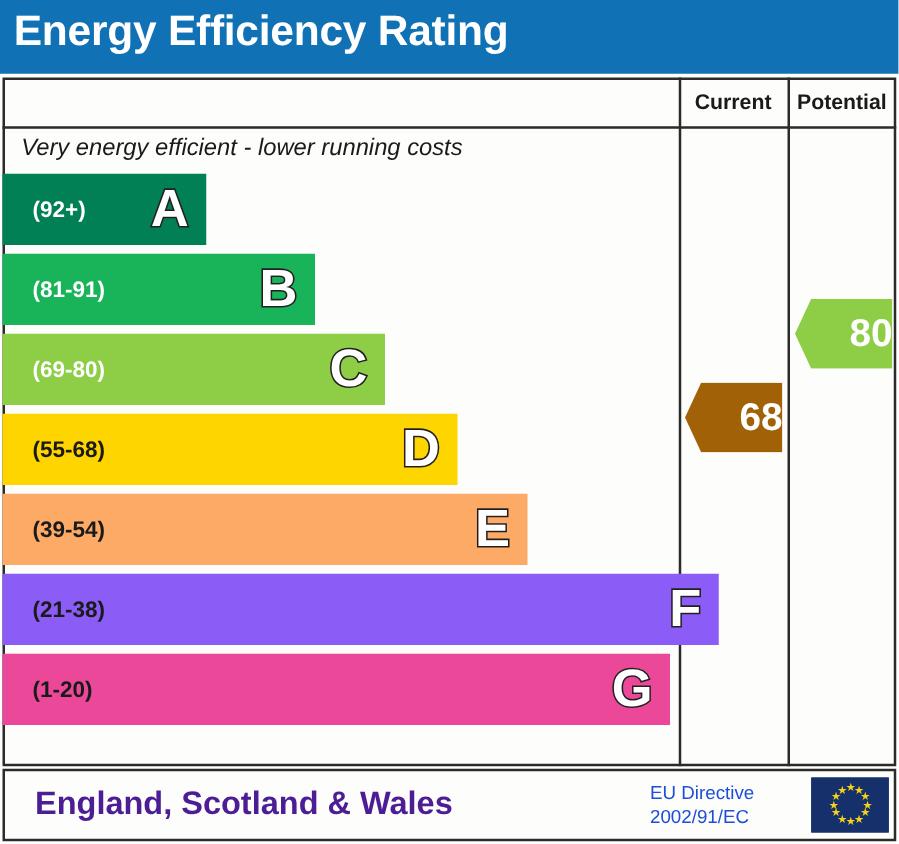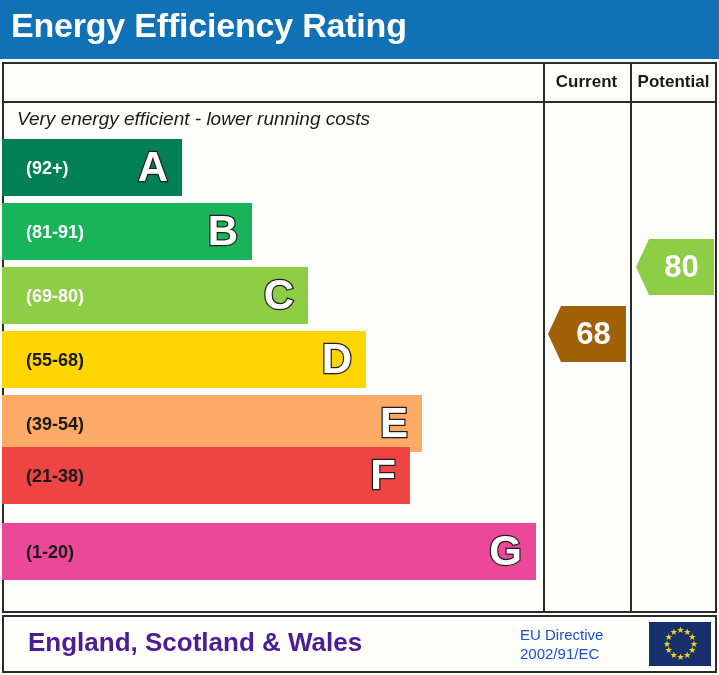--- a/index.html
+++ b/index.html
@@ -129,21 +129,21 @@
     height: 56px;
     box-sizing: border-box;
     clip-path: polygon(0% 50%, 13px 0%, 100% 0%, 100% 100%, 13px 100%);
   }
   .value-arrow span {
     position: absolute;
     left: 13px;
     right: 0;
     top: 50%;
     transform: translateY(-52%);
-    text-align: center;
+    text-align: right;
     font-size: 31px;
     font-weight: bold;
     color: #ffffff;
     line-height: 1;
   }
   .value-arrow.current   { left: 548px; width: 78px; }
   .value-arrow.potential { left: 636px; width: 78px; }
 
   
   .footer-frame {
@@ -208,41 +208,41 @@
   <div class="header-rule"></div>
   <div class="vdiv current"></div>
   <div class="vdiv potential"></div>
 
   <div class="col-head current">Current</div>
   <div class="col-head potential">Potential</div>
 
   <div class="caption top">Very energy efficient - lower running costs</div>
 
   <div id="bands-container">
-      <div class="band" style="top: 139px; width: 180px; background: rgb(0, 128, 84);">
+      <div class="band" style="top: 139px; width: 163px; background: rgb(0, 128, 84);">
         <span class="band-range" style="color: rgb(255, 255, 255);">(92+)</span>
         <span class="band-letter">A</span>
       </div>
       <div class="band" style="top: 203px; width: 250px; background: rgb(25, 180, 89);">
         <span class="band-range" style="color: rgb(255, 255, 255);">(81-91)</span>
         <span class="band-letter">B</span>
       </div>
       <div class="band" style="top: 267px; width: 306px; background: rgb(141, 206, 70);">
         <span class="band-range" style="color: rgb(255, 255, 255);">(69-80)</span>
         <span class="band-letter">C</span>
       </div>
       <div class="band" style="top: 331px; width: 364px; background: rgb(255, 213, 0);">
         <span class="band-range" style="color: rgb(26, 26, 26);">(55-68)</span>
         <span class="band-letter">D</span>
       </div>
       <div class="band" style="top: 395px; width: 420px; background: rgb(252, 170, 101);">
         <span class="band-range" style="color: rgb(26, 26, 26);">(39-54)</span>
         <span class="band-letter">E</span>
       </div>
-      <div class="band" style="top: 447px; width: 408px; background: #ef4444;">
+      <div class="band" style="top: 459px; width: 573px; background: #8b5cf6;">
         <span class="band-range" style="color: rgb(26, 26, 26);">(21-38)</span>
         <span class="band-letter">F</span>
       </div>
       <div class="band" style="top: 523px; width: 534px; background: #ec4899;">
         <span class="band-range" style="color: rgb(26, 26, 26);">(1-20)</span>
         <span class="band-letter">G</span>
       </div>
     </div>
 
   <div class="value-arrow current" style="top: 306px; background: #a16207;">

